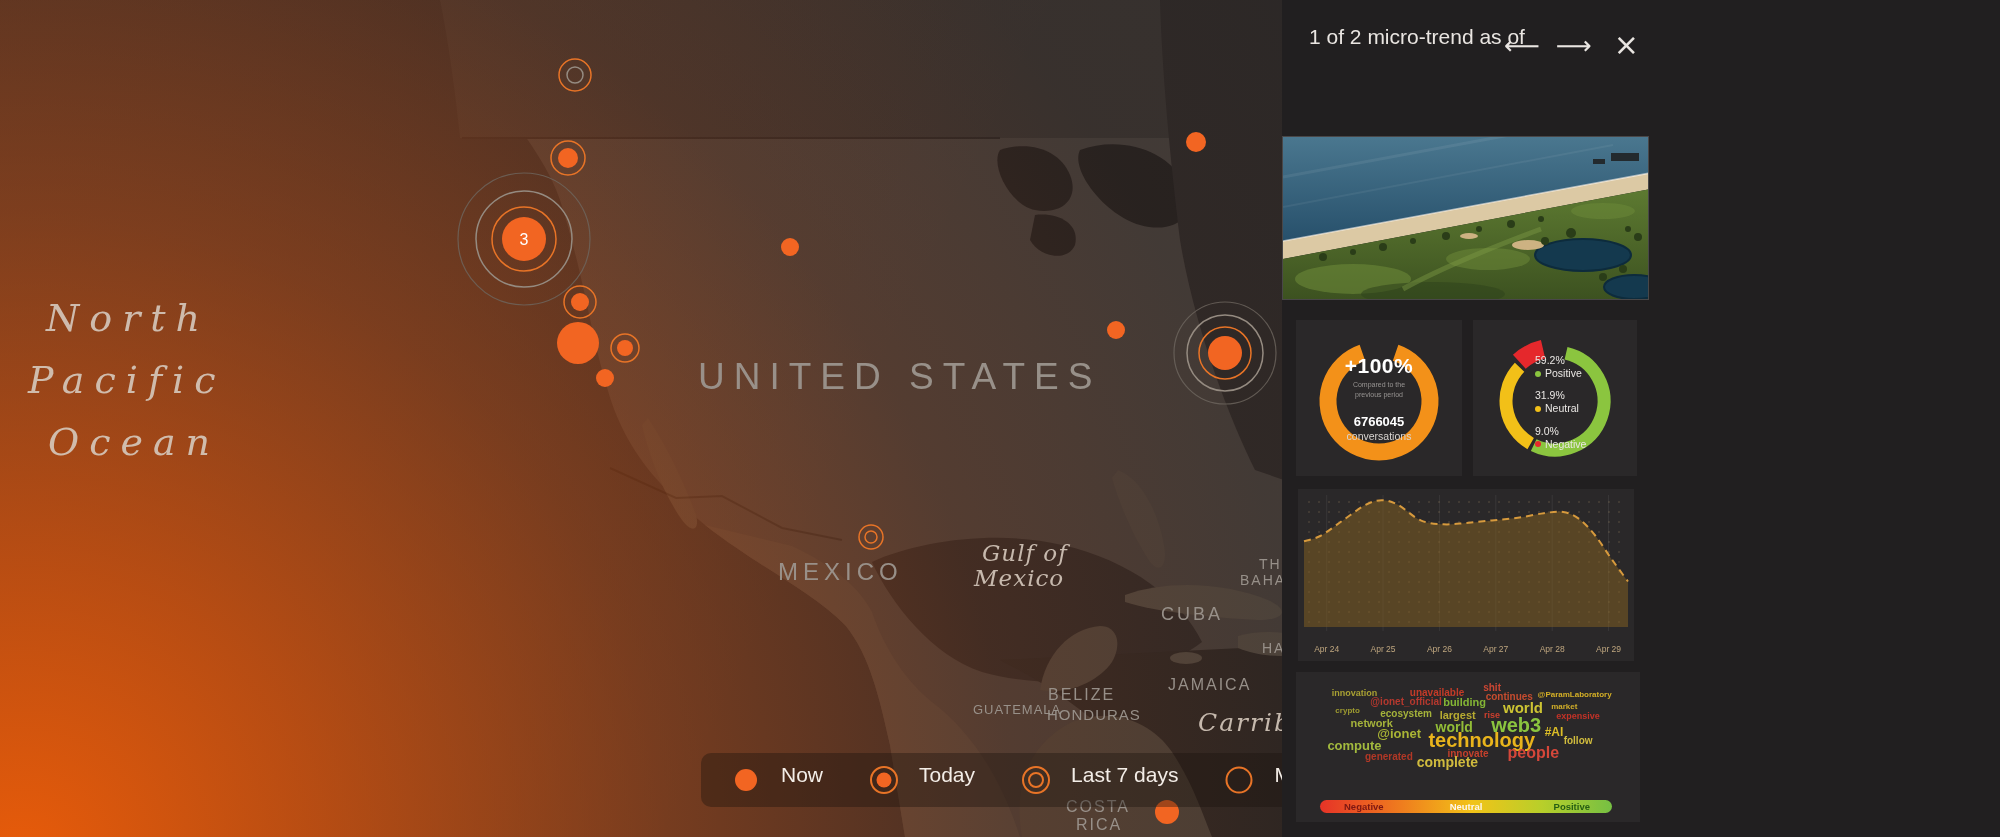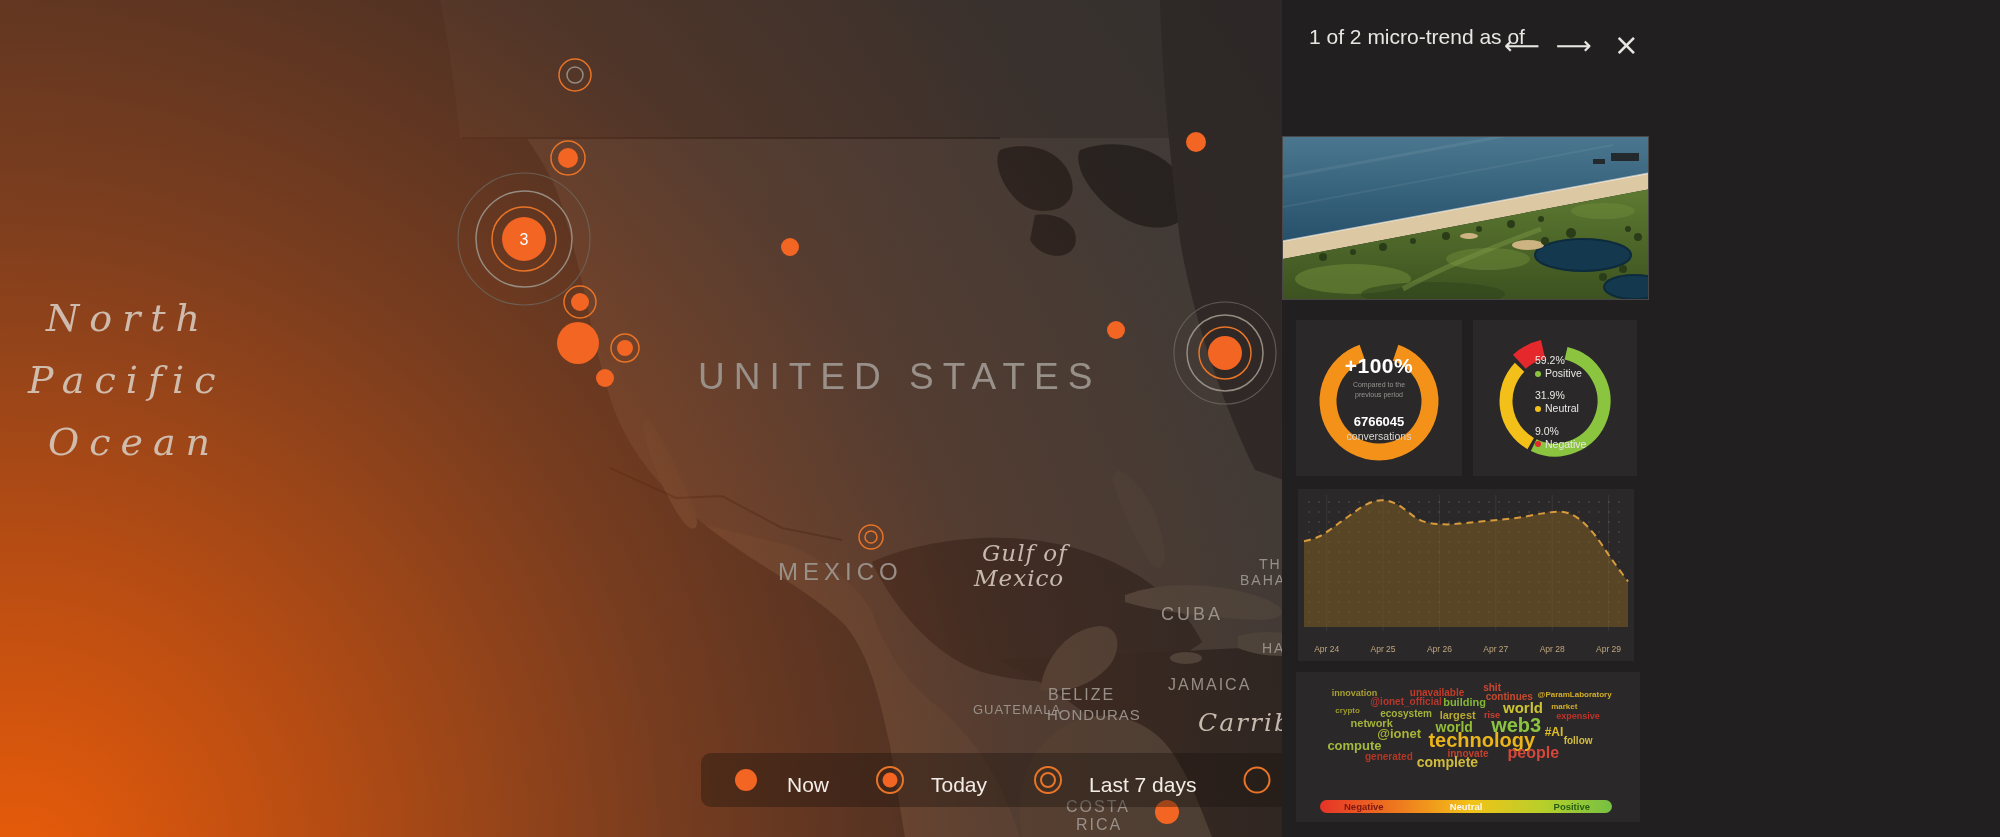--- a/index.html
+++ b/index.html
@@ -16,21 +16,21 @@
       linear-gradient(115deg, rgba(190,80,20,0.10) 0%, rgba(0,0,0,0) 45%);}
   #map-labels span{position:absolute;white-space:nowrap;}
   #map-labels .serif{font-family:"DejaVu Serif",serif;font-style:italic;color:#d6c9bd;opacity:.9;}
   #map-labels .sans{color:#9c958e;opacity:.95;}
   #marker-layer{position:absolute;left:0;top:0;}
 
   
   .legend{position:absolute;left:701px;top:753px;width:600px;height:54px;border-radius:10px;
     background:rgba(26,19,14,0.38);display:flex;align-items:center;gap:44px;padding:0 28px;
     box-sizing:border-box;overflow:hidden;}
-  .legend-item{display:flex;align-items:flex-end;gap:24px;flex:0 0 auto;cursor:pointer;}
+  .legend-item{display:flex;align-items:flex-start;gap:18px;flex:0 0 auto;cursor:pointer;}
   .legend-item span{color:#f3ede7;font-size:21px;white-space:nowrap;}
 
   
   .panel{position:absolute;left:1282px;top:0;width:718px;height:837px;background:#211f20;}
   .panel-header{position:relative;padding:24px 12px 0 27px;}
   .ph-line1{color:#e9e5e1;font-size:21px;line-height:1.2;}
   .ph-date{color:#b85c26;font-size:21px;line-height:1.3;}
   .ph-nav{position:absolute;left:222px;top:30px;display:flex;align-items:center;gap:16px;
     font-family:"DejaVu Sans",sans-serif;color:#e9e5e1;}
   .ph-nav .nav-btn{font-size:25px;line-height:1;cursor:pointer;font-weight:200;}

